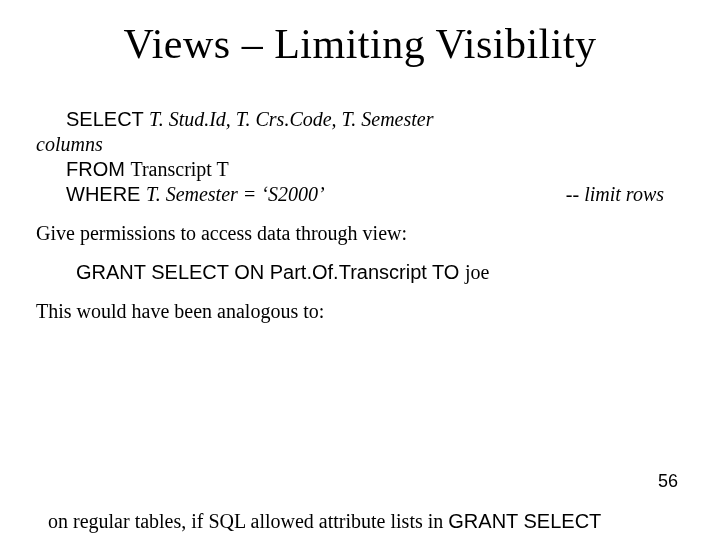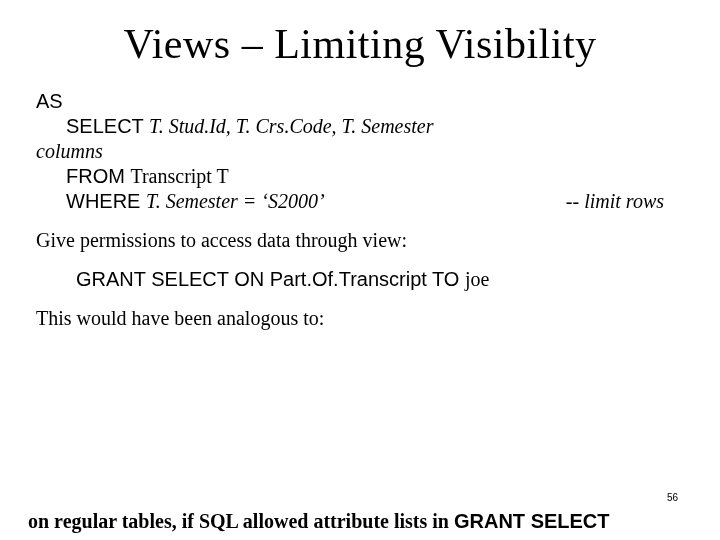--- a/index.html
+++ b/index.html
@@ -17,57 +17,55 @@
     position: relative;
     width: 720px;
     height: 540px;
     box-sizing: border-box;
     padding: 18px 36px 0 36px;
   }
   .title {
     text-align: center;
     font-size: 42px;
     font-weight: 400;
-    margin: 0 0 18px 0;
+    margin: 0 0 36px 0;
     letter-spacing: 0.5px;
   }
   .block {
     margin-bottom: 14px;
   }
   .indent1 { padding-left: 30px; }
   .indent2 { padding-left: 40px; }
   .sans { font-family: Arial, Helvetica, sans-serif; }
   .ital { font-style: italic; }
   .page-num {
     position: absolute;
     right: 42px;
-    bottom: 36px;
-    font-size: 10px;
+    bottom: 48px;
+    font-size: 18px;
     font-family: Arial, Helvetica, sans-serif;
   }
   .last-line {
     position: absolute;
-    left: 28px;
+    left: 48px;
     bottom: 6px;
     right: 36px;
-    font-weight: bold;
   }
   .row { display: block; }
   .right-comment { float: right; font-style: italic; padding-right: 60px; }
   .row::after { content: ""; display: block; clear: both; }
 </style>
 </head>
 <body>
 
 <div class="slide">
 
   <h1 class="title">Views – Limiting Visibility</h1>
 
   <div class="block">
-    <div class="row sans">AS</div>
     <div class="row indent1">
       <span class="sans">SELECT  </span><span class="ital">T. Stud.Id, T. Crs.Code, T. Semester</span>
     </div>
     <div class="row ital">columns</div>
     <div class="row indent1">
       <span class="sans">FROM  </span><span>Transcript </span><span>T</span>
     </div>
     <div class="row indent1">
       <span class="right-comment" style="padding-right:20px">-- limit rows</span>
       <span class="sans">WHERE  </span><span class="ital">T. Semester = ‘S2000’</span>

